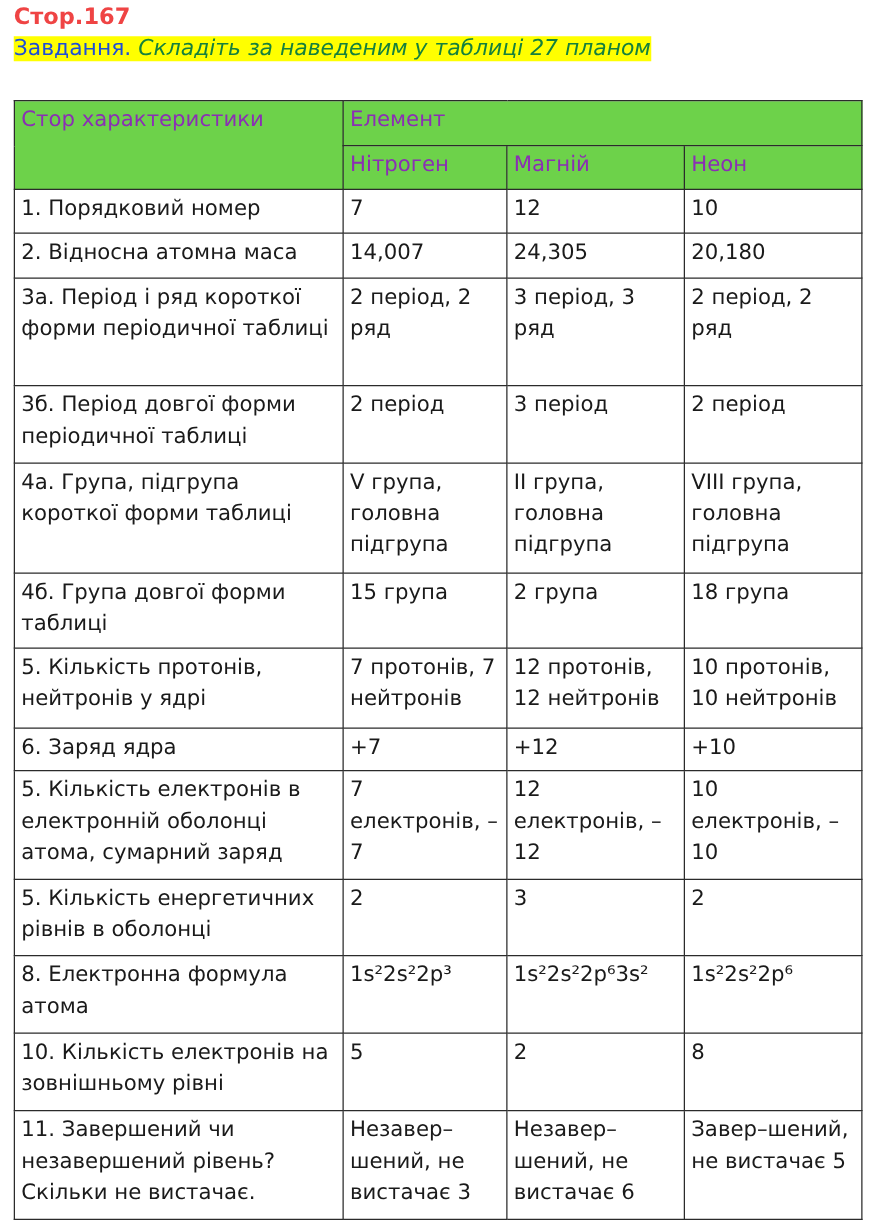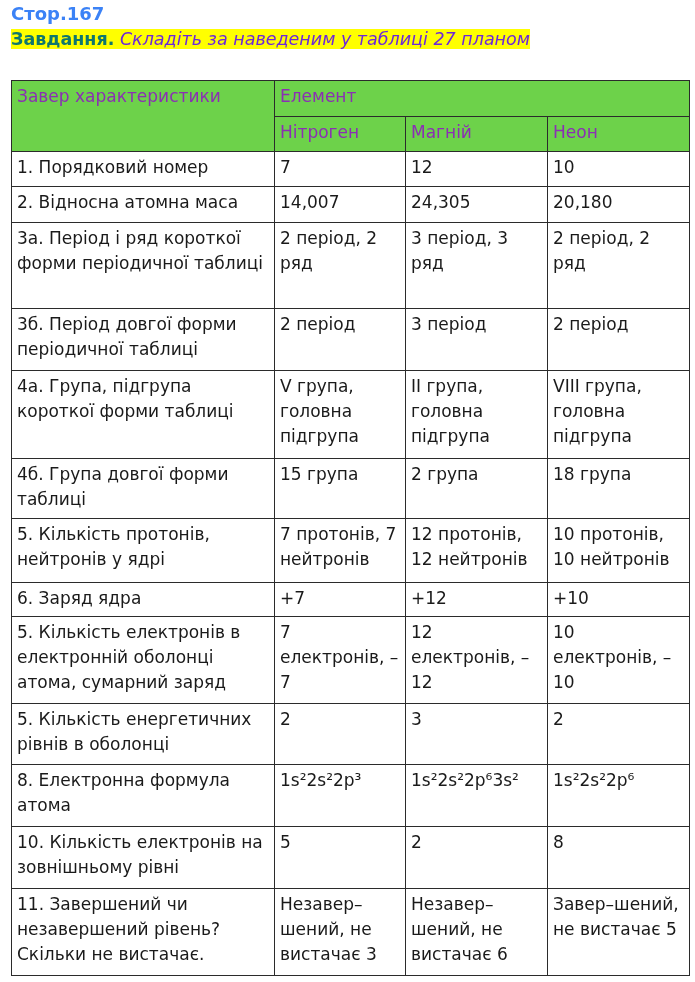--- a/index.html
+++ b/index.html
@@ -1,29 +1,29 @@
 <!DOCTYPE html>
 <html><head>
   <meta charset="utf-8">
   <style>
     * { box-sizing: border-box; margin: 0; padding: 0; }
     html, body { width: 695px; height: 982px; background: #ffffff; overflow: hidden; }
     body { font-family: "DejaVu Sans", "Liberation Sans", sans-serif; color: #1a1a1a; position: relative; }
     .page-num {
       position: absolute; left: 11px; top: 3px;
       font-family: "DejaVu Sans", sans-serif; font-weight: bold;
-      font-size: 18px; color: #3b82f6; letter-spacing: 0px;
+      font-size: 18px; color: #ef4444; letter-spacing: 0px;
     }
     .task {
       position: absolute; left: 11px; top: 28px; width: 560px;
       font-size: 17.5px; line-height: 23px;
     }
     .task .line { display: inline; background: #ffff00; }
-    .task .label { font-weight: bold; color: #0f766e; font-style: normal; }
-    .task .text { font-style: italic; color: #6d28d9; }
+    .task .label { font-weight: normal; color: #1d4ed8; font-style: normal; }
+    .task .text { font-style: italic; color: #15803d; }
     table.plan {
       position: absolute; left: 11px; top: 80px;
       width: 678px; border-collapse: collapse;
       font-size: 17px; line-height: 25px;
       table-layout: fixed;
     }
     table.plan td, table.plan th {
       border: 1.6px solid #2b2b2b;
       vertical-align: top;
       padding: 3px 5px 0 5px;
@@ -50,21 +50,21 @@
 
 <table class="plan">
   <colgroup>
       <col class="c0">
       <col class="c1">
       <col class="c2">
       <col class="c3">
     </colgroup>
   <thead>
     <tr style="height:36px">
-      <th rowspan="2">Завер характеристики</th>
+      <th rowspan="2">Стор характеристики</th>
       <th colspan="3" class="center">Елемент</th>
     </tr>
     <tr style="height:35px">
       <th>Нітроген</th>
       <th>Магній</th>
       <th>Неон</th>
     </tr>
   </thead>
   <tbody id="tbody">
       <tr style="height: 35px;">

